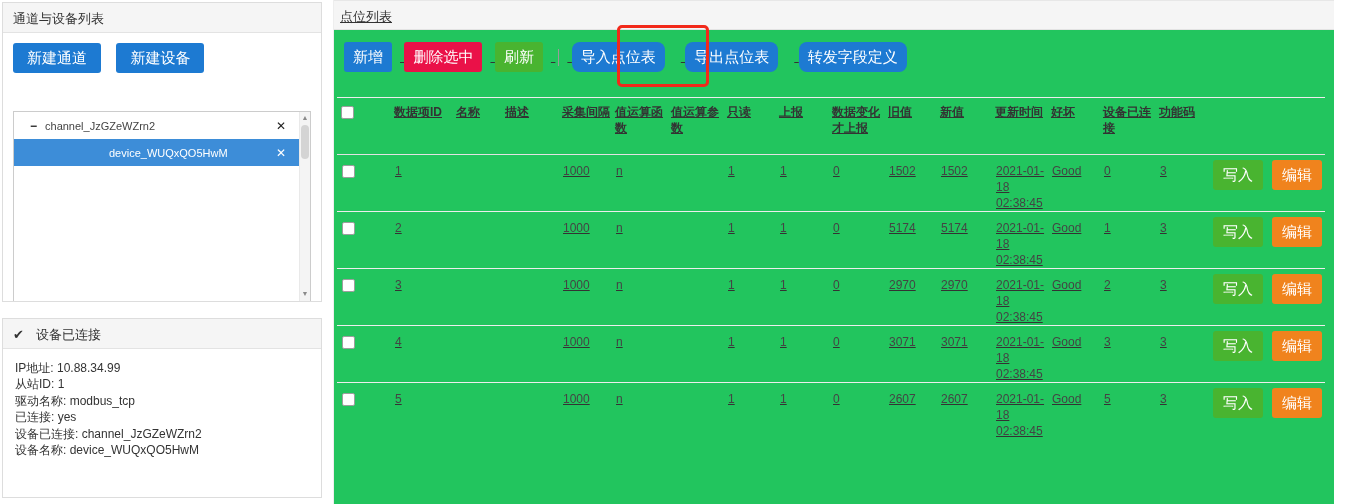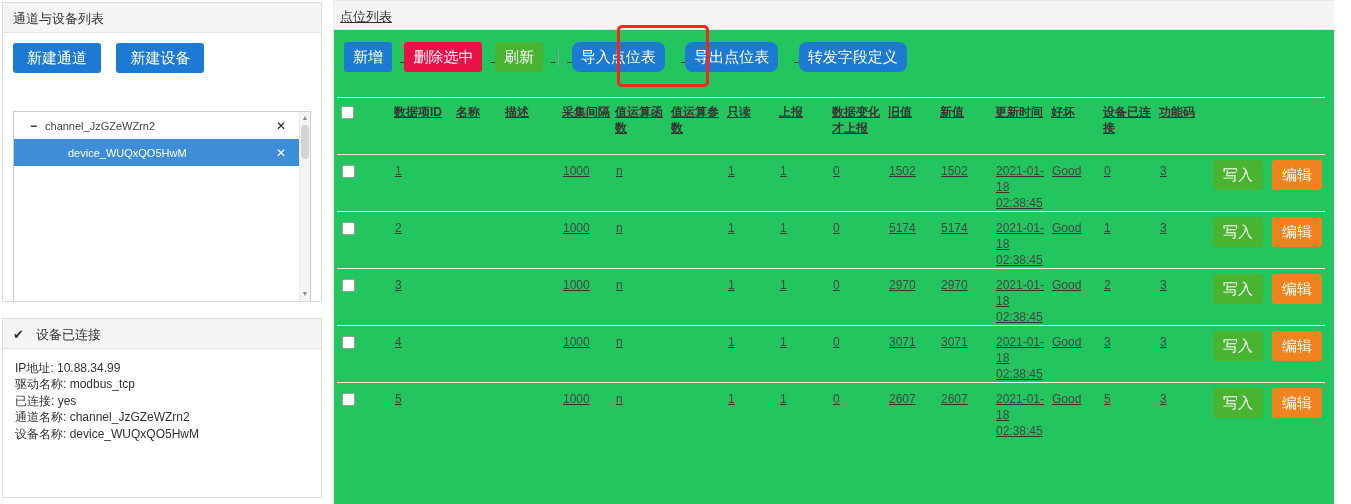--- a/index.html
+++ b/index.html
@@ -19,21 +19,21 @@
   .btn-danger  { background:#ea1148; }
   .btn-success { background:#49b430; }
   .btn-warning { background:#f0831d; }
   .btn-wide { padding:0 14px; }
   .tree-box { position:absolute; left:10px; right:10px; top:78px; bottom:0;
               border:1px solid #ccc; border-bottom:none; background:#fff; overflow:hidden; }
   .tree-item { position:relative; height:27px; display:flex; align-items:center; font-size:11px; }
   .tree-item.channel { color:#444; }
   .tree-item.channel .expander { margin:0 8px 0 16px; font-weight:bold; color:#222; font-size:12px; cursor:pointer; }
   .tree-item.device { background:#3d8dd8; color:#fff; }
-  .tree-item.device .lbl { margin-left:54px; }
+  .tree-item.device .lbl { margin-left:95px; }
   .tree-close { position:absolute; right:24px; top:50%; transform:translateY(-50%);
                 font-size:12px; font-weight:bold; cursor:pointer; }
   .tree-item.channel .tree-close { color:#222; }
   .tree-item.device .tree-close { color:#fff; }
   .tree-scrollbar { position:absolute; top:0; right:0; bottom:0; width:11px; background:#f4f4f4;
                     border-left:1px solid #e9e9e9; }
   .scroll-arrow { position:absolute; left:0; width:100%; text-align:center; font-size:7px; color:#8a8a8a; cursor:pointer; }
   .scroll-up { top:2px; } .scroll-down { bottom:4px; }
   .scroll-thumb { position:absolute; left:1px; top:13px; width:8px; height:34px; background:#d4d4d4; border-radius:4px; cursor:pointer; }
 
@@ -96,23 +96,24 @@
     </div>
   </div>
 </div>
 
 <div class="panel" id="status-panel">
   <div class="panel-heading status-title">
     <span class="check">✔</span><span>设备已连接</span>
   </div>
   <div class="status-body" id="status-lines">
       <div>IP地址: 10.88.34.99</div>
+      <div>从站ID: 1</div>
       <div>驱动名称: modbus_tcp</div>
       <div>已连接: yes</div>
-      <div>通道名称: channel_JzGZeWZrn2</div>
+      <div>设备已连接: channel_JzGZeWZrn2</div>
       <div>设备名称: device_WUQxQO5HwM</div>
     </div>
 </div>
 
 <div id="main-panel">
   <div class="panel-heading">点位列表</div>
 
   <div class="toolbar">
     <button class="btn btn-primary">新增</button>
     <button class="btn btn-danger">删除选中</button>

